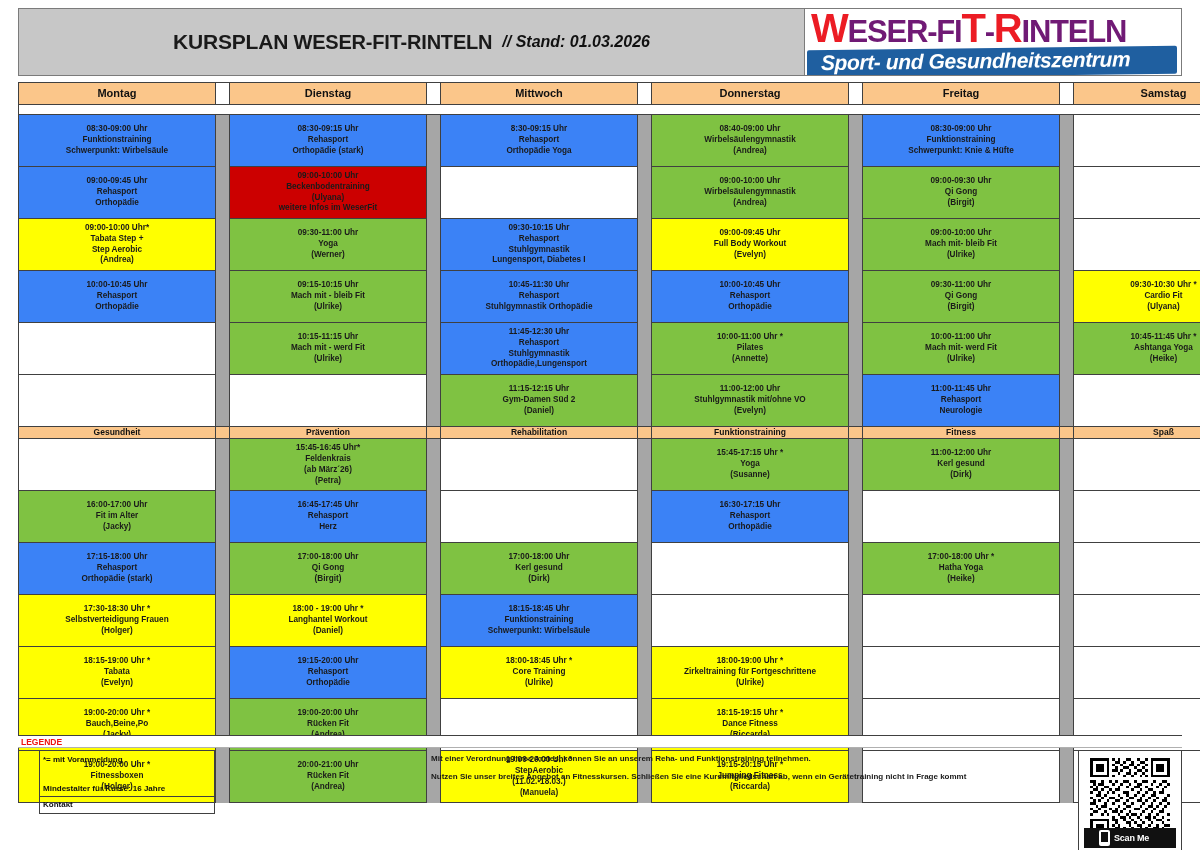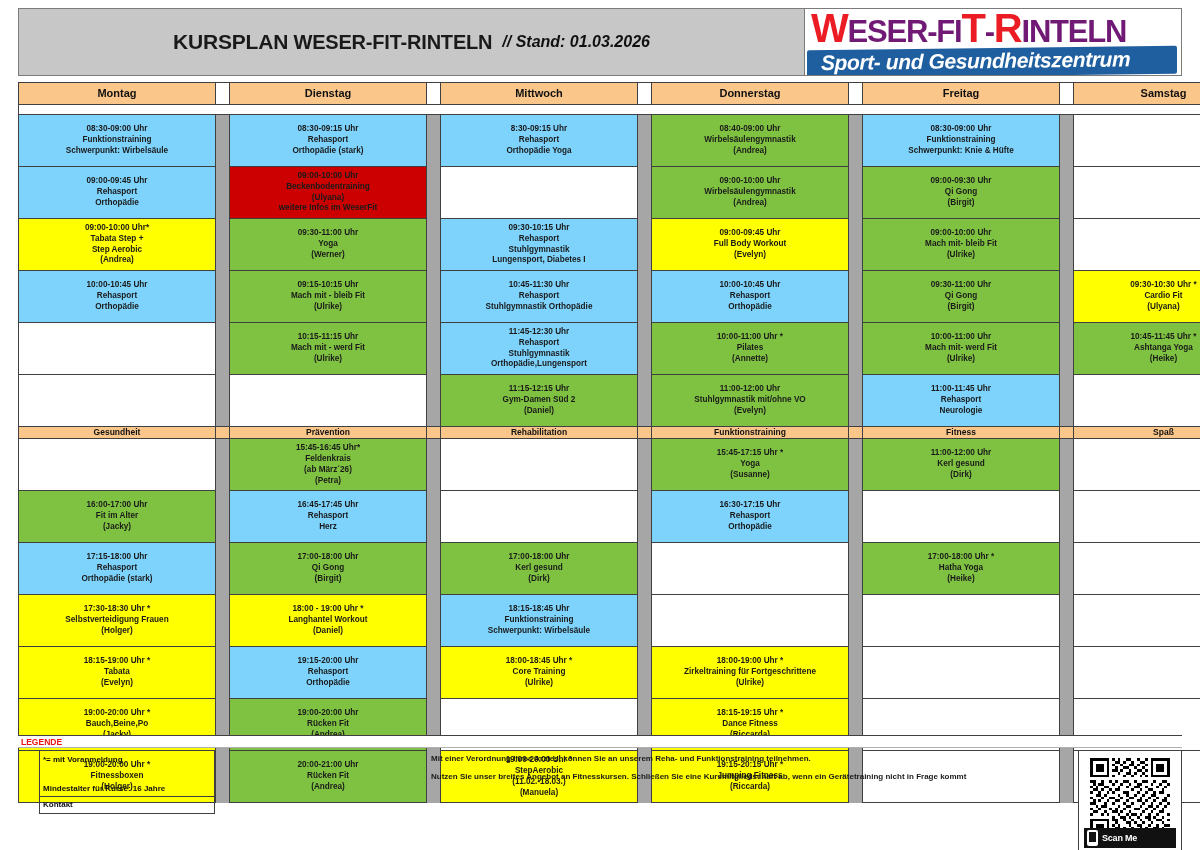--- a/index.html
+++ b/index.html
@@ -117,21 +117,21 @@
   td.gapcell-plain { background: #ffffff; border: 1px solid #404040; }
   td.spacer-row { height: 10px; background:#ffffff; border-left:1px solid #404040; border-right:1px solid #404040;}
   td.cat {
     background: #fbc68a;
     height: 12px;
     font-size: 8.5px;
     font-weight: bold;
     color: #111;
   }
   td.cell { height: 52px; }
-  td.c-gray   { background: #7dd3fc; margin-top: 18px; }
+  td.c-gray   { background: #3b82f6; margin-top: 18px; }
   td.c-green  { background: #7fc242; }
   td.c-yellow { background: #ffff00; }
   td.c-red    { background: #cc0000; }
   td.c-white  { background: #ffffff; }
   .ln { display: block; }
 
   
   .legend-wrap {
     position: absolute;
     left: 18px; top: 735px;
@@ -210,21 +210,21 @@
     background: #fff;
     display: flex; align-items: center; justify-content: center;
   }
   .qr-inner { position: relative; width: 92px; height: 92px; }
   .qr-img { width: 80px; height: 80px; margin: 2px auto 0; display:block; }
   .qr-bar {
     position: absolute; bottom: 0; left: 0;
     width: 92px; height: 20px;
     background: #111; color: #fff;
     display: flex; align-items: center; gap: 4px;
-    padding-left: 3px;
+    padding-left: 15px;
   }
   .phone-ico {
     width: 11px; height: 16px;
     background: #fff; border-radius: 2px;
     position: relative;
   }
   .phone-ico::after {
     content: ""; position: absolute;
     left: 2px; top: 2px; width: 7px; height: 10px;
     background: #111;

